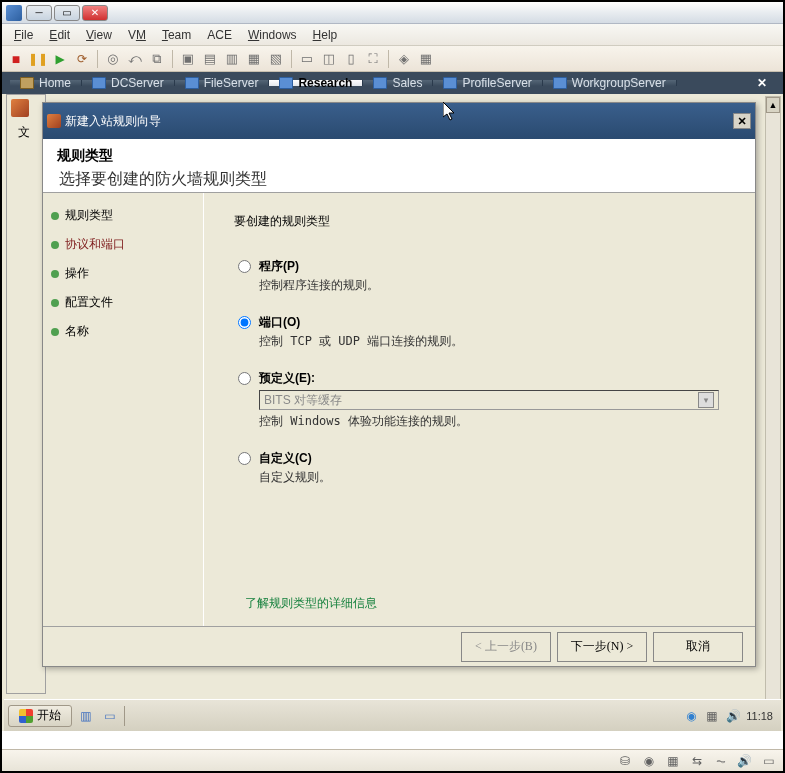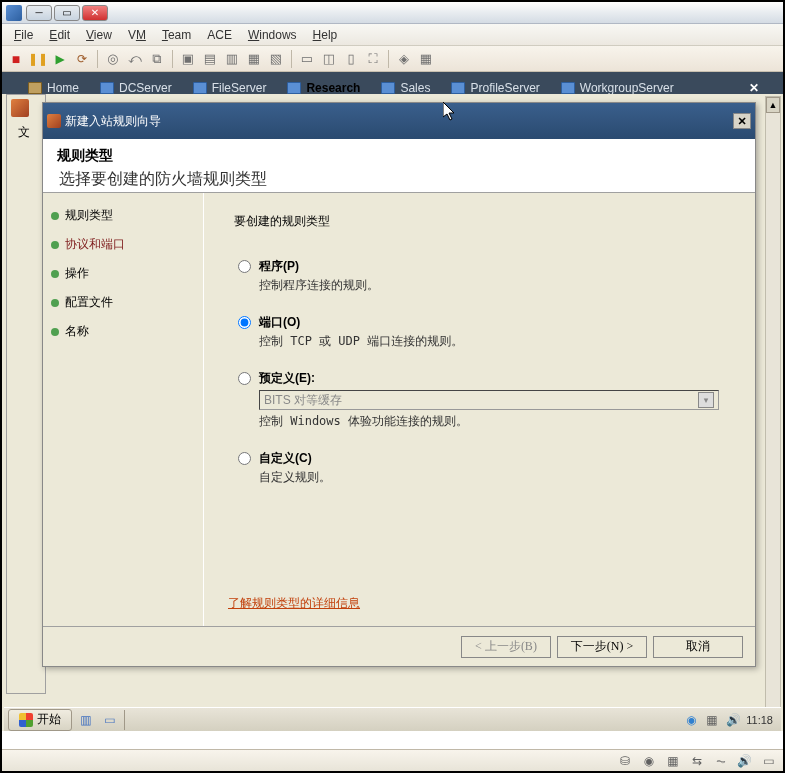--- a/index.html
+++ b/index.html
@@ -24,21 +24,21 @@
 .toolbar { height: 26px; background: linear-gradient(to bottom, #f8f4ec, #ece4d8); display: flex; align-items: center; padding: 2px 4px; border-bottom: 1px solid #c8c0b0; gap: 2px; }
 .tb-btn { width: 20px; height: 20px; border: 1px solid transparent; display: flex; align-items: center; justify-content: center; cursor: pointer; border-radius: 2px; }
 .tb-sep { width: 1px; height: 18px; background: #c0b8a8; margin: 0 3px; }
 .tb-stop { color: #d02020; font-size: 14px; }
 .tb-pause { color: #e0a020; font-size: 12px; }
 .tb-play { color: #30a030; font-size: 12px; }
 .tb-reset { color: #a06030; font-size: 12px; }
 .tb-gray { color: #707070; font-size: 13px; }
 
 
-.tabstrip { height: 22px; background: #3a4a5c; display: flex; align-items: stretch; padding: 16px; }
+.tabstrip { height: 22px; background: #3a4a5c; display: flex; align-items: stretch; padding: 8px; }
 .vm-tab { display: flex; align-items: center; padding: 0 10px; color: #d8e0e8; background: linear-gradient(to bottom, #556677, #3a4a5c); border-right: 1px solid #2a3a4c; cursor: pointer; gap: 5px; }
 .vm-tab.active { background: linear-gradient(to bottom, #fefefe, #e4e8ec); color: #000; font-weight: bold; }
 .vm-tab .tab-icon { width: 14px; height: 12px; background: #5a8fd4; border: 1px solid #2d5fa0; border-radius: 1px; }
 .vm-tab.active .tab-icon { background: #5a8fd4; }
 .home-tab .tab-icon { background: #c0a060; border-color: #806020; }
 .tabstrip .close-x { margin-left: auto; color: #fff; padding: 0 8px; cursor: pointer; display: flex; align-items: center; font-weight: bold; }
 
 
 .content-area { position: absolute; top: 92px; left: 0; right: 0; bottom: 40px; background: #ece9d8; overflow: hidden; }
 
@@ -71,28 +71,28 @@
 .wizard-main .prompt { margin-bottom: 28px; }
 .radio-group { margin-left: 4px; }
 .radio-item { display: flex; align-items: flex-start; gap: 8px; margin-bottom: 20px; }
 .radio-item input[type=radio] { margin-top: 2px; }
 .radio-item .r-content { flex: 1; }
 .radio-item .r-label { font-weight: bold; margin-bottom: 2px; }
 .radio-item .r-desc { color: #333; font-size: 12px; font-family: SimSun, monospace; }
 .combo { width: 460px; height: 20px; background: #ece9d8; border: 1px inset #999; color: #888; padding: 1px 4px; font-family: SimSun, monospace; margin: 3px 0; display: flex; align-items: center; justify-content: space-between; }
 .combo .arrow { width: 16px; height: 16px; background: #ddd; border: 1px solid #888; display: flex; align-items: center; justify-content: center; font-size: 9px; }
 
-.wizard-main .learn-link { position: absolute; bottom: 14px; left: 24px; color: #c2410c; text-decoration: underline; cursor: pointer; }
+.wizard-main .learn-link { position: absolute; bottom: 14px; left: 41px; color: #15803d; cursor: pointer; }
 
 .wizard-footer { height: 40px; border-top: 1px solid #a0a0a0; background: #ece9d8; display: flex; align-items: center; justify-content: flex-end; padding: 0 12px; gap: 6px; }
-.wizard-footer button { height: 22px; padding: 0 12px; min-width: 90px; background: #ece9d8; border: 1px solid #888; cursor: pointer; font-family: SimSun, Tahoma; font-size: 12px; }
+.wizard-footer button { height: 30px; padding: 0 12px; min-width: 90px; background: #ece9d8; border: 1px solid #888; cursor: pointer; font-family: SimSun, Tahoma; font-size: 12px; }
 .wizard-footer button:disabled { color: #888; }
 
 
-.vm-taskbar { position: absolute; left: 2px; right: 2px; bottom: 42px; height: 24px; background: linear-gradient(to bottom, #e8e4d8, #d4d0c0); border-top: 1px solid #fff; display: flex; align-items: center; padding: 0 4px; gap: 4px; }
+.vm-taskbar { position: absolute; left: 2px; right: 2px; bottom: 42px; height: 32px; background: linear-gradient(to bottom, #e8e4d8, #d4d0c0); border-top: 1px solid #fff; display: flex; align-items: center; padding: 0 4px; gap: 4px; }
 .start-btn { height: 22px; padding: 0 10px; background: linear-gradient(to bottom, #f0ece0, #d8d4c4); border: 1px solid #a09888; border-radius: 3px; display: flex; align-items: center; gap: 4px; cursor: pointer; }
 .start-btn .win-logo { width: 14px; height: 14px; background: conic-gradient(#f04030 0 25%, #50a030 25% 50%, #3060d0 50% 75%, #f0c030 75% 100%); border-radius: 2px; }
 .ql { width: 20px; height: 20px; display: flex; align-items: center; justify-content: center; cursor: pointer; }
 .task-btn { height: 22px; padding: 0 10px 0 6px; background: linear-gradient(to bottom, #f8f4e8, #e0dcc8); border: 1px solid #a09888; border-radius: 2px; display: flex; align-items: center; gap: 5px; cursor: pointer; min-width: 140px; }
 .task-btn .task-icon { width: 14px; height: 14px; background: linear-gradient(135deg, #e08040, #a04020); border-radius: 2px; }
 .tray { margin-left: auto; display: flex; align-items: center; gap: 6px; padding-right: 4px; }
 .tray-icon { width: 14px; height: 14px; }
 .clock { font-size: 11px; color: #333; }
 
 

